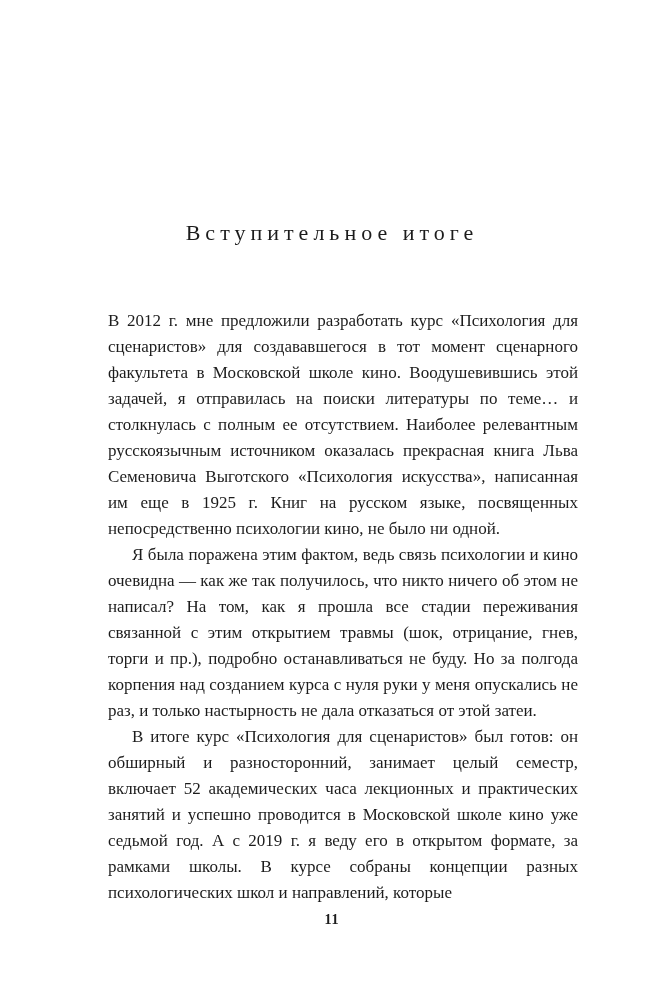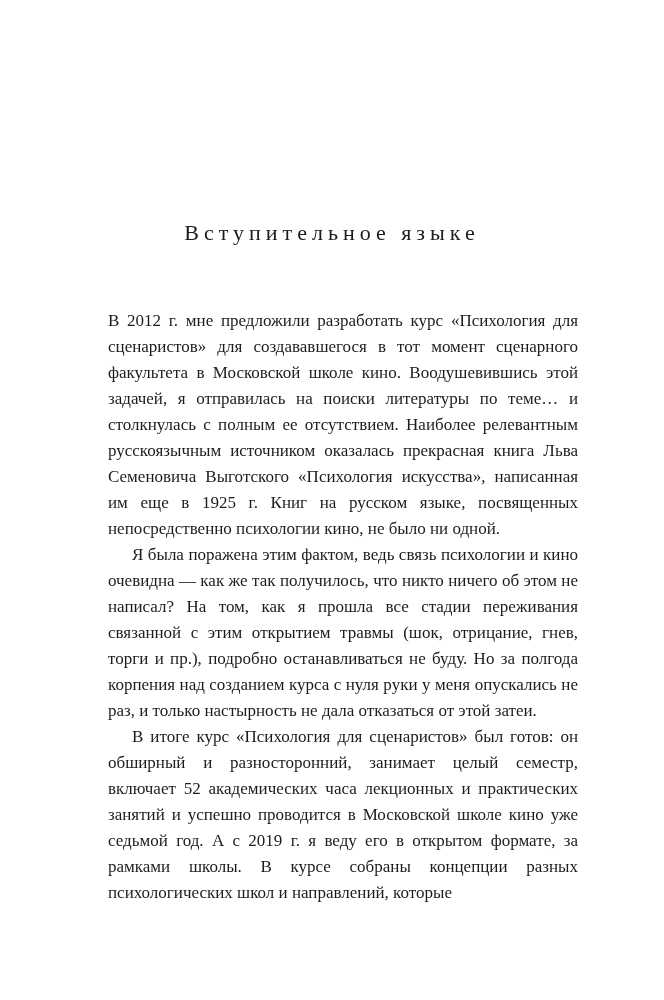--- a/index.html
+++ b/index.html
@@ -52,22 +52,25 @@
     font-weight: 700;
     color: #1c1c1c;
     letter-spacing: 1px;
   }
 </style>
 </head>
 <body>
 
 <div class="page">
 
-  <h1 class="chapter-title">Вступительное языке</h1>
+  <h1 class="chapter-title">Вступительное итоге</h1>
 
   <div class="body-text">
     <p class="first">В 2012 г. мне предложили разработать курс «Психология для сценаристов» для создававшегося в тот момент сценарного факультета в Московской школе кино. Воодушевившись этой задачей, я отправилась на поиски литературы по теме… и столкнулась с полным ее отсутствием. Наиболее релевантным русскоязычным источником оказалась прекрасная книга Льва Семеновича Выготского «Психология искусства», написанная им еще в 1925 г. Книг на русском языке, посвященных непосредственно психологии кино, не было ни одной.</p>
     <p>Я была поражена этим фактом, ведь связь психологии и кино очевидна — как же так получилось, что никто ничего об этом не написал? На том, как я прошла все стадии переживания связанной с этим открытием травмы (шок, отрицание, гнев, торги и пр.), подробно останавливаться не буду. Но за полгода корпения над созданием курса с нуля руки у меня опускались не раз, и только настырность не дала отказаться от этой затеи.</p>
     <p>В итоге курс «Психология для сценаристов» был готов: он обширный и разносторонний, занимает целый семестр, включает 52 академических часа лекционных и практических занятий и успешно проводится в Московской школе кино уже седьмой год. А с 2019 г. я веду его в открытом формате, за рамками школы. В курсе собраны концепции разных психологических школ и направлений, которые</p>
   </div>
 
+  <div class="page-footer">
+    <span class="page-number">11</span>
+  </div>
 
 </div>
 
 </body></html>

